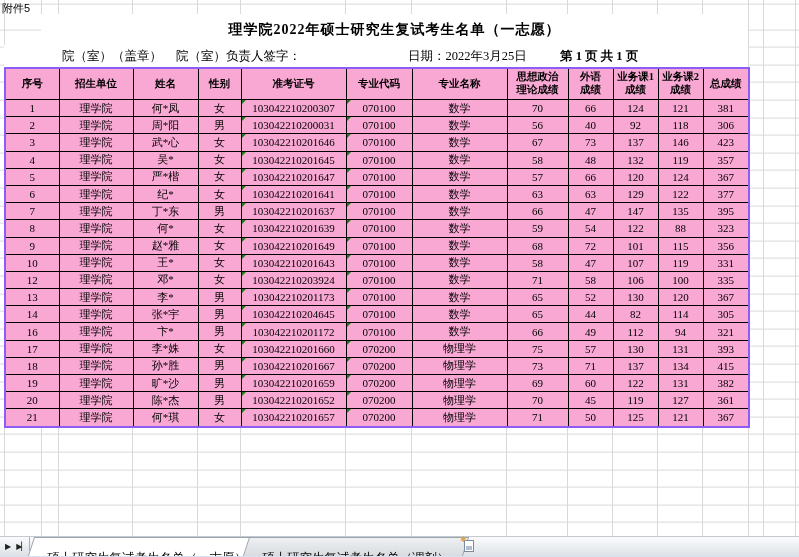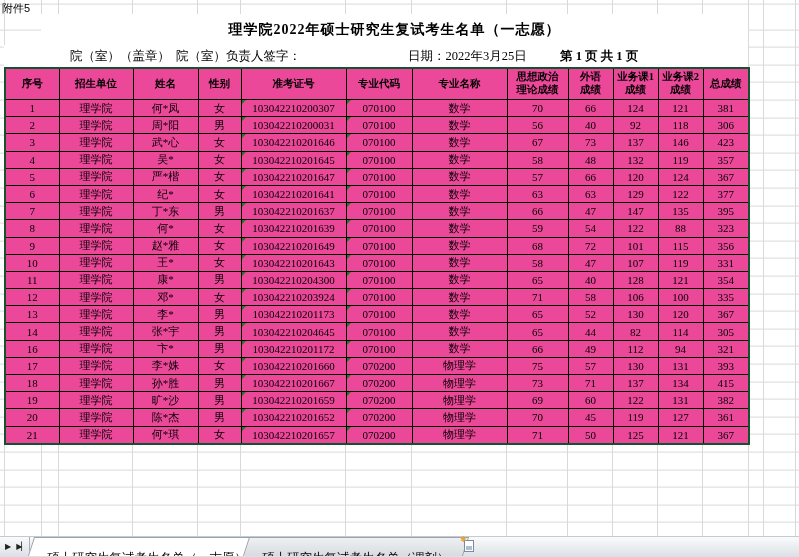--- a/index.html
+++ b/index.html
@@ -21,25 +21,25 @@
     position:absolute; left:41px; top:14px; width:707px; height:31px;
     background:#fff; display:flex; align-items:center; justify-content:center;
     font-weight:bold; font-size:14px; letter-spacing:1px;
     font-family:"Liberation Serif","DejaVu Serif",serif;
   }
   .sig-row{
     position:absolute; left:4px; top:45px; width:744px; height:22px; background:#fff;
     font-size:12.5px; font-family:"Liberation Serif","DejaVu Serif",serif;
   }
   .sig-row span{position:absolute; top:3px; white-space:nowrap;}
-  .sig-stamp{left:22px;padding-left:44px;} .sig-sign{left:172px;} .sig-date{left:404px;} .sig-page{left:556px;font-weight:bold;}
+  .sig-stamp{left:14px;padding-left:44px;} .sig-sign{left:172px;} .sig-date{left:404px;} .sig-page{left:556px;font-weight:bold;}
   table.cand{
     position:absolute; left:4px; top:67px; width:744px;
-    border-collapse:collapse; table-layout:fixed; background:#ec4899;
-    border:2px solid #14532d;
+    border-collapse:collapse; table-layout:fixed; background:#f9a8d4;
+    border:2px solid #8b5cf6;
   }
   table.cand th{
     border:1px solid #000; font-weight:bold; font-size:10.5px; line-height:1.2;
     white-space:pre-line; text-align:center; vertical-align:middle;
     height:30px; padding:0; font-family:"Liberation Serif","DejaVu Serif",serif;
   }
   table.cand td{
     border:1px solid #000; font-size:11px; text-align:center; vertical-align:middle;
     height:16.2px; padding:0; position:relative; overflow:hidden; white-space:nowrap;
     font-family:"Liberation Serif","DejaVu Serif",serif;
@@ -286,34 +286,20 @@
           <td class="flag">103042210201643</td>
           <td class="flag">070100</td>
           <td>数学</td>
           <td>58</td>
           <td>47</td>
           <td>107</td>
           <td>119</td>
           <td>331</td>
         </tr>
         <tr>
-          <td>11</td>
-          <td>理学院</td>
-          <td>康*</td>
-          <td>男</td>
-          <td class="flag">103042210204300</td>
-          <td class="flag">070100</td>
-          <td>数学</td>
-          <td>65</td>
-          <td>40</td>
-          <td>128</td>
-          <td>121</td>
-          <td>354</td>
-        </tr>
-        <tr>
           <td>12</td>
           <td>理学院</td>
           <td>邓*</td>
           <td>女</td>
           <td class="flag">103042210203924</td>
           <td class="flag">070100</td>
           <td>数学</td>
           <td>71</td>
           <td>58</td>
           <td>106</td>

